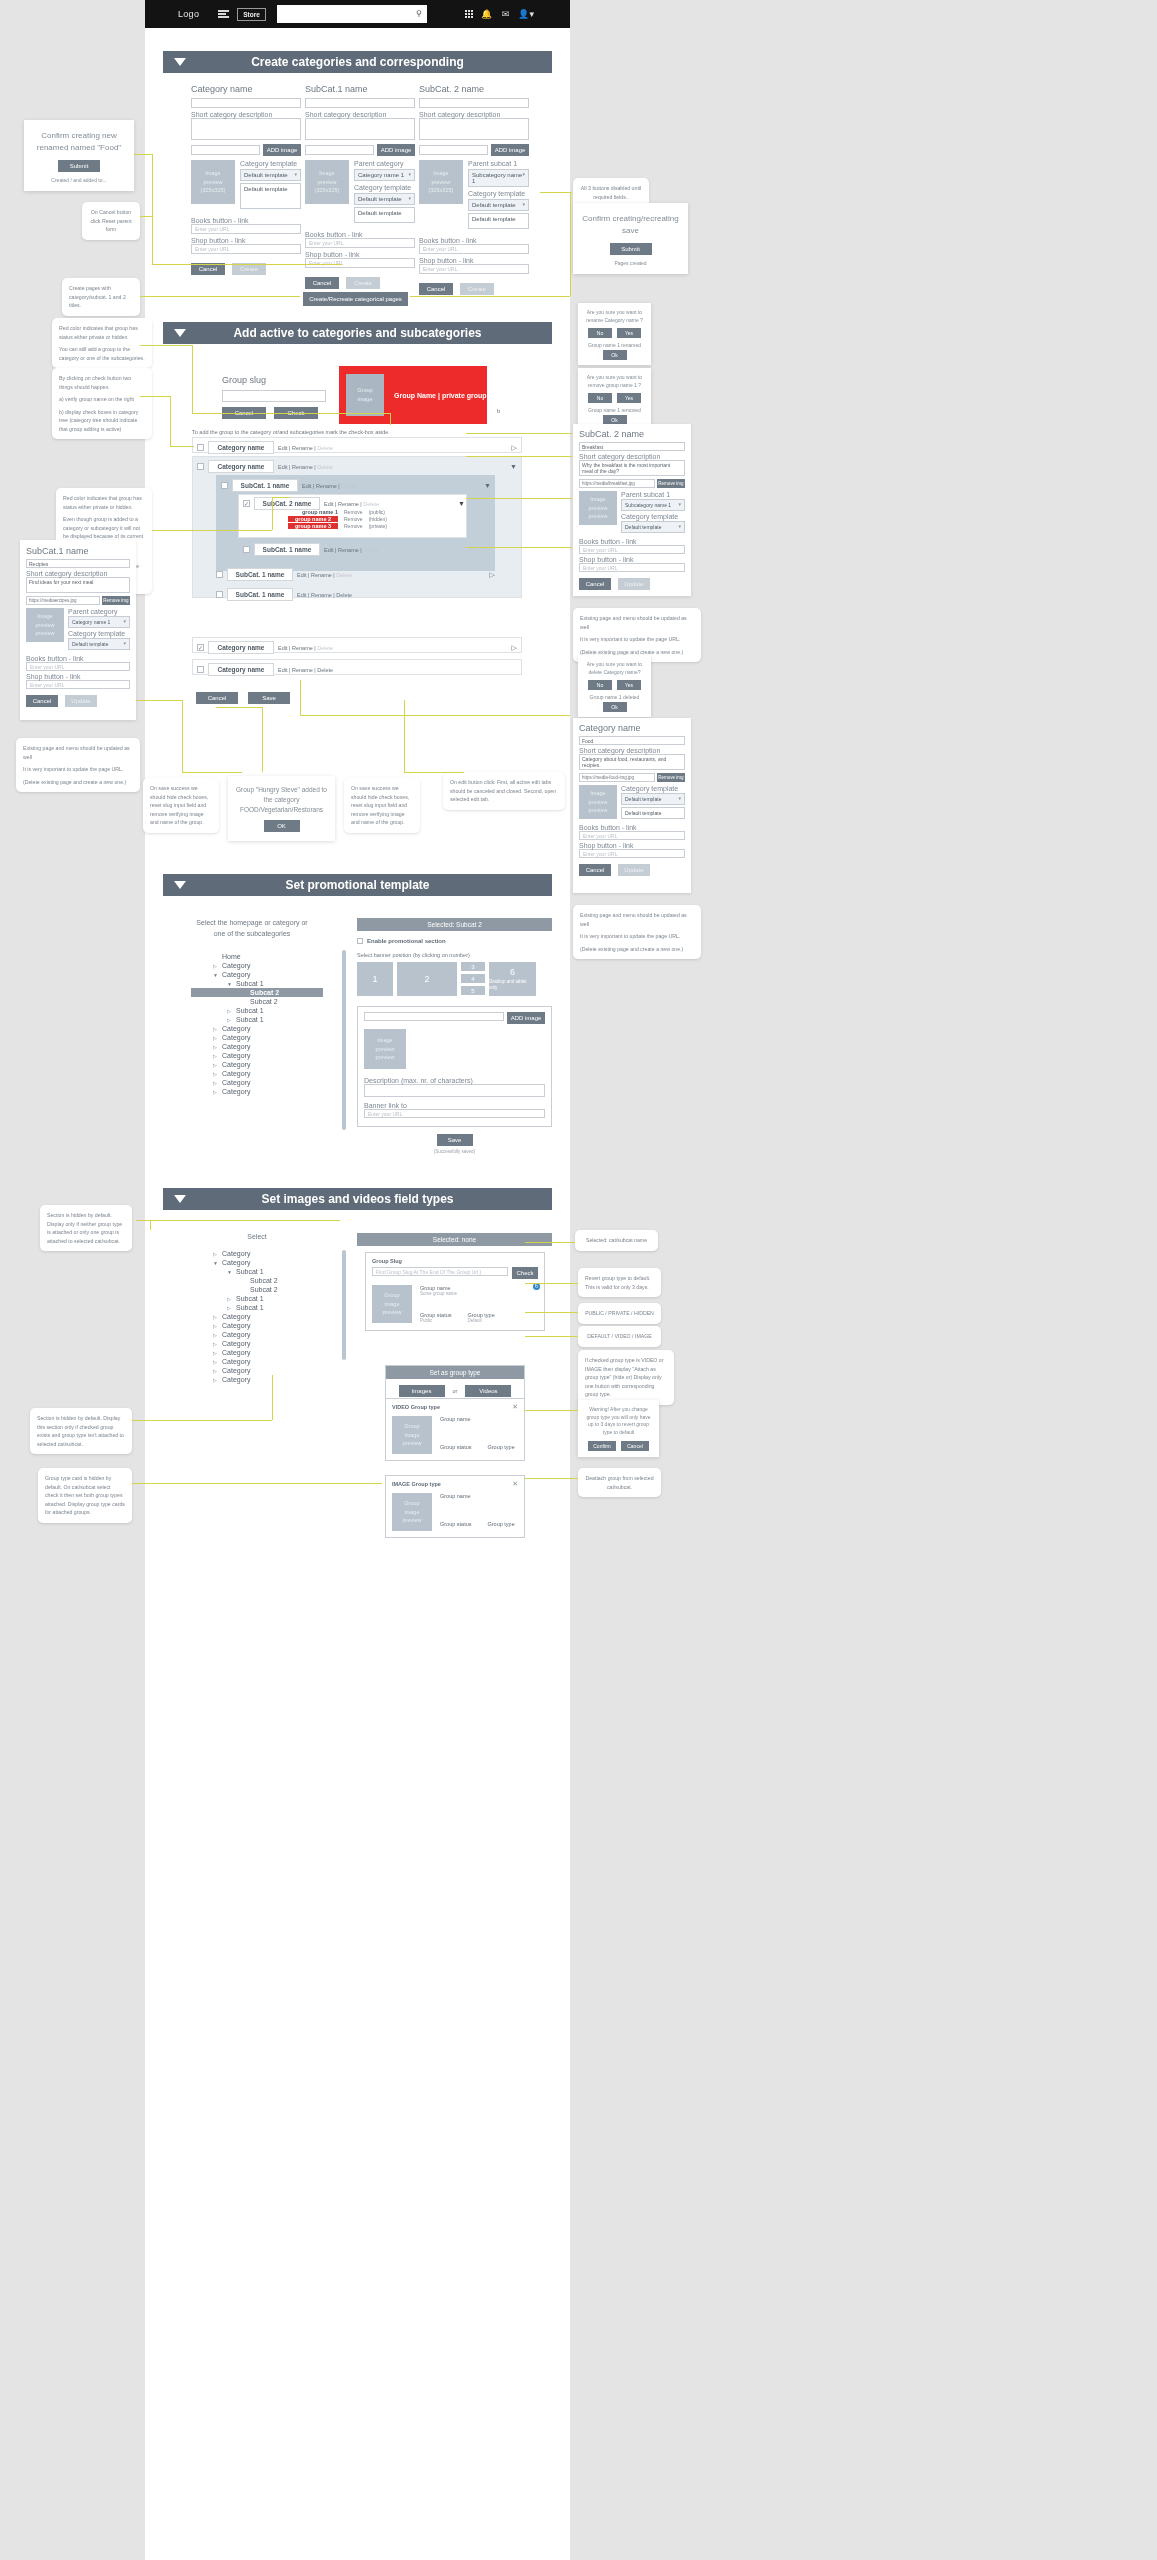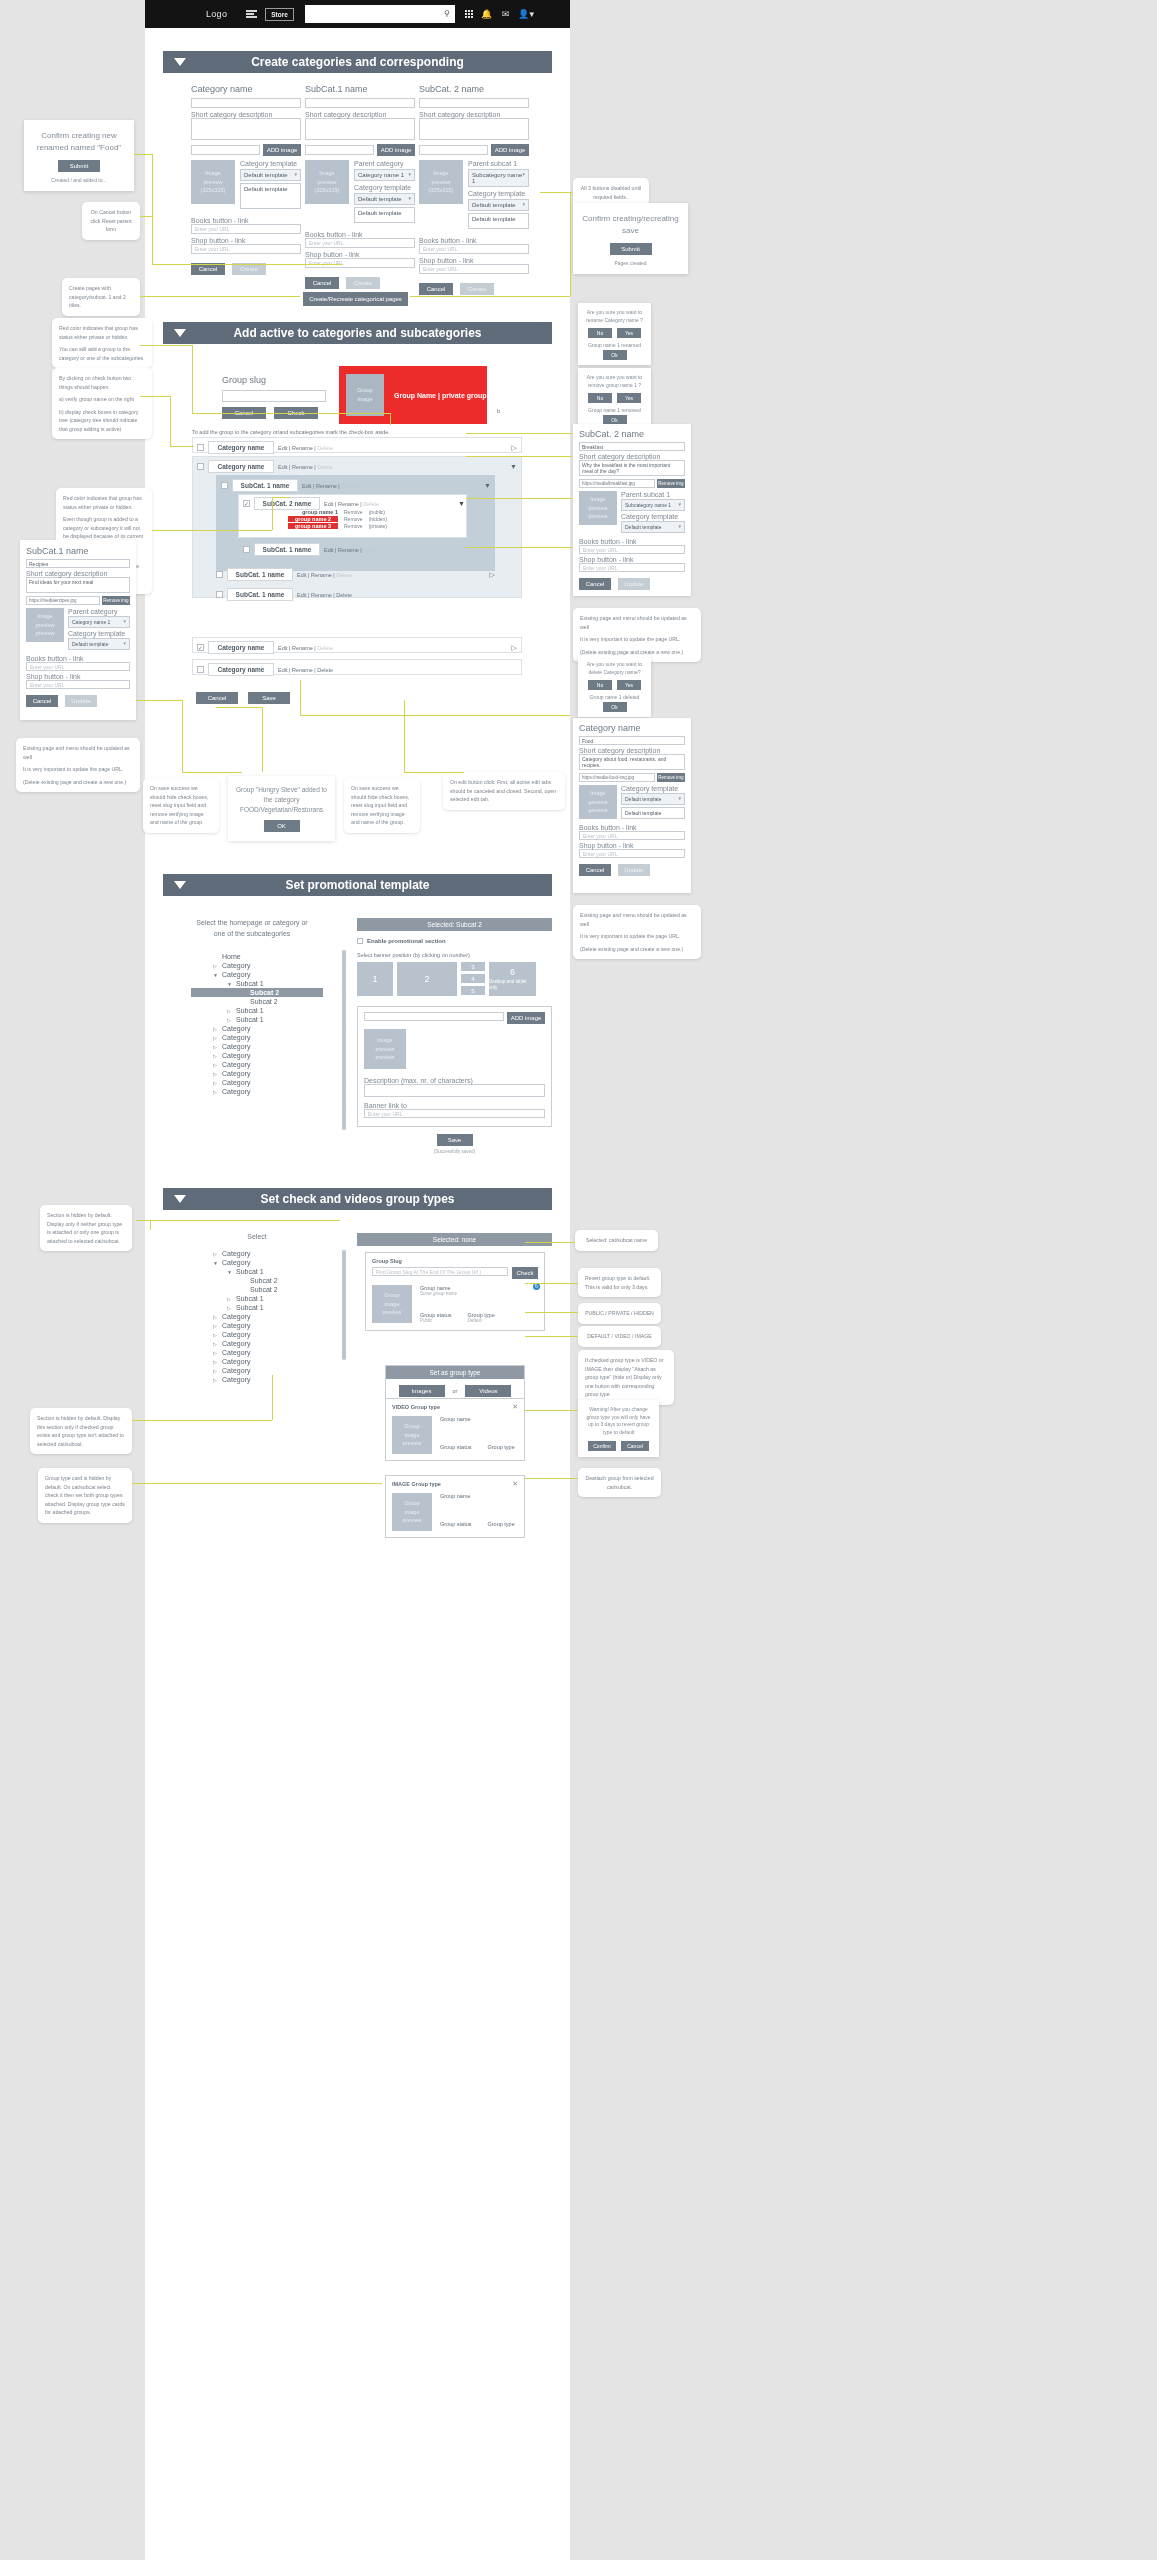--- a/index.html
+++ b/index.html
@@ -4,21 +4,21 @@
 <style>
   * { box-sizing: border-box; margin:0; padding:0; }
   body {
     width:1157px; height:2560px; position:relative;
     background:#e4e4e4;
     font-family:"Liberation Sans", sans-serif;
     overflow:hidden;
   }
   .canvas { position:absolute; left:145px; top:0; width:425px; height:2560px; background:#fff; }
   
-  .hdr { position:absolute; left:145px; top:0; width:425px; height:28px; background:#131313; display:flex; align-items:center;padding-left:28px; }
+  .hdr { position:absolute; left:145px; top:0; width:425px; height:28px; background:#131313; display:flex; align-items:center; }
   .hdr-logo { color:#e9e9e9; font-size:9px; margin-left:33px; letter-spacing:.3px; }
   .hdr-burger { margin-left:19px; width:11px; display:flex; flex-direction:column; gap:1.5px;}
   .hdr-burger i { display:block; height:1.4px; background:#d8d8d8; }
   .hdr-burger i:nth-child(1){width:11px}
   .hdr-burger i:nth-child(2){width:8px}
   .hdr-burger i:nth-child(3){width:11px}
   .hdr-store { margin-left:8px; border:1px solid #9a9a9a; color:#eee; font-size:6.5px; font-weight:bold; padding:2px 5px; }
   .hdr-search { margin-left:11px; width:150px; height:18px; background:#fff; position:relative; }
   .hdr-search .mag { position:absolute; right:5px; top:4px; font-size:8px; color:#555; }
   .hdr-icons { margin-left:auto; margin-right:36px; display:flex; align-items:center; gap:9px; color:#e2e2e2; font-size:9px; }
@@ -698,21 +698,21 @@
     <div class="inp" style="height:9px">
         <div class="ph">Enter your URL</div>
       </div>
   </div>
   <div class="btn" style="width:36px;margin:7px auto 0">Save</div>
   <div style="text-align:center;font-size:4.5px;color:#9aa2aa;margin-top:3px">(Successfully saved)</div>
 </div>
 
 <div class="sec" style="top:1188px">
   <span class="caret"></span>
-  <span>Set check and videos group types</span>
+  <span>Set images and videos field types</span>
 </div>
 
 <div style="position:absolute;left:191px;top:1233px;width:132px;text-align:center;font-size:7px;color:#6d7882">Select</div>
 <div id="images-tree" style="position:absolute;left:191px;top:1249px;width:132px">
     <div style="display: flex; align-items: center; gap: 3px; font-size: 7px; color: rgb(86, 98, 109); padding: 1px 0px 1px 22px;">
       <span style="font-size: 5px; width: 6px; color: rgb(109, 120, 130);">▷</span>
       <span>Category</span>
     </div>
     <div style="display: flex; align-items: center; gap: 3px; font-size: 7px; color: rgb(86, 98, 109); padding: 1px 0px 1px 22px;">
       <span style="font-size: 5px; width: 6px; color: rgb(109, 120, 130);">▼</span>

